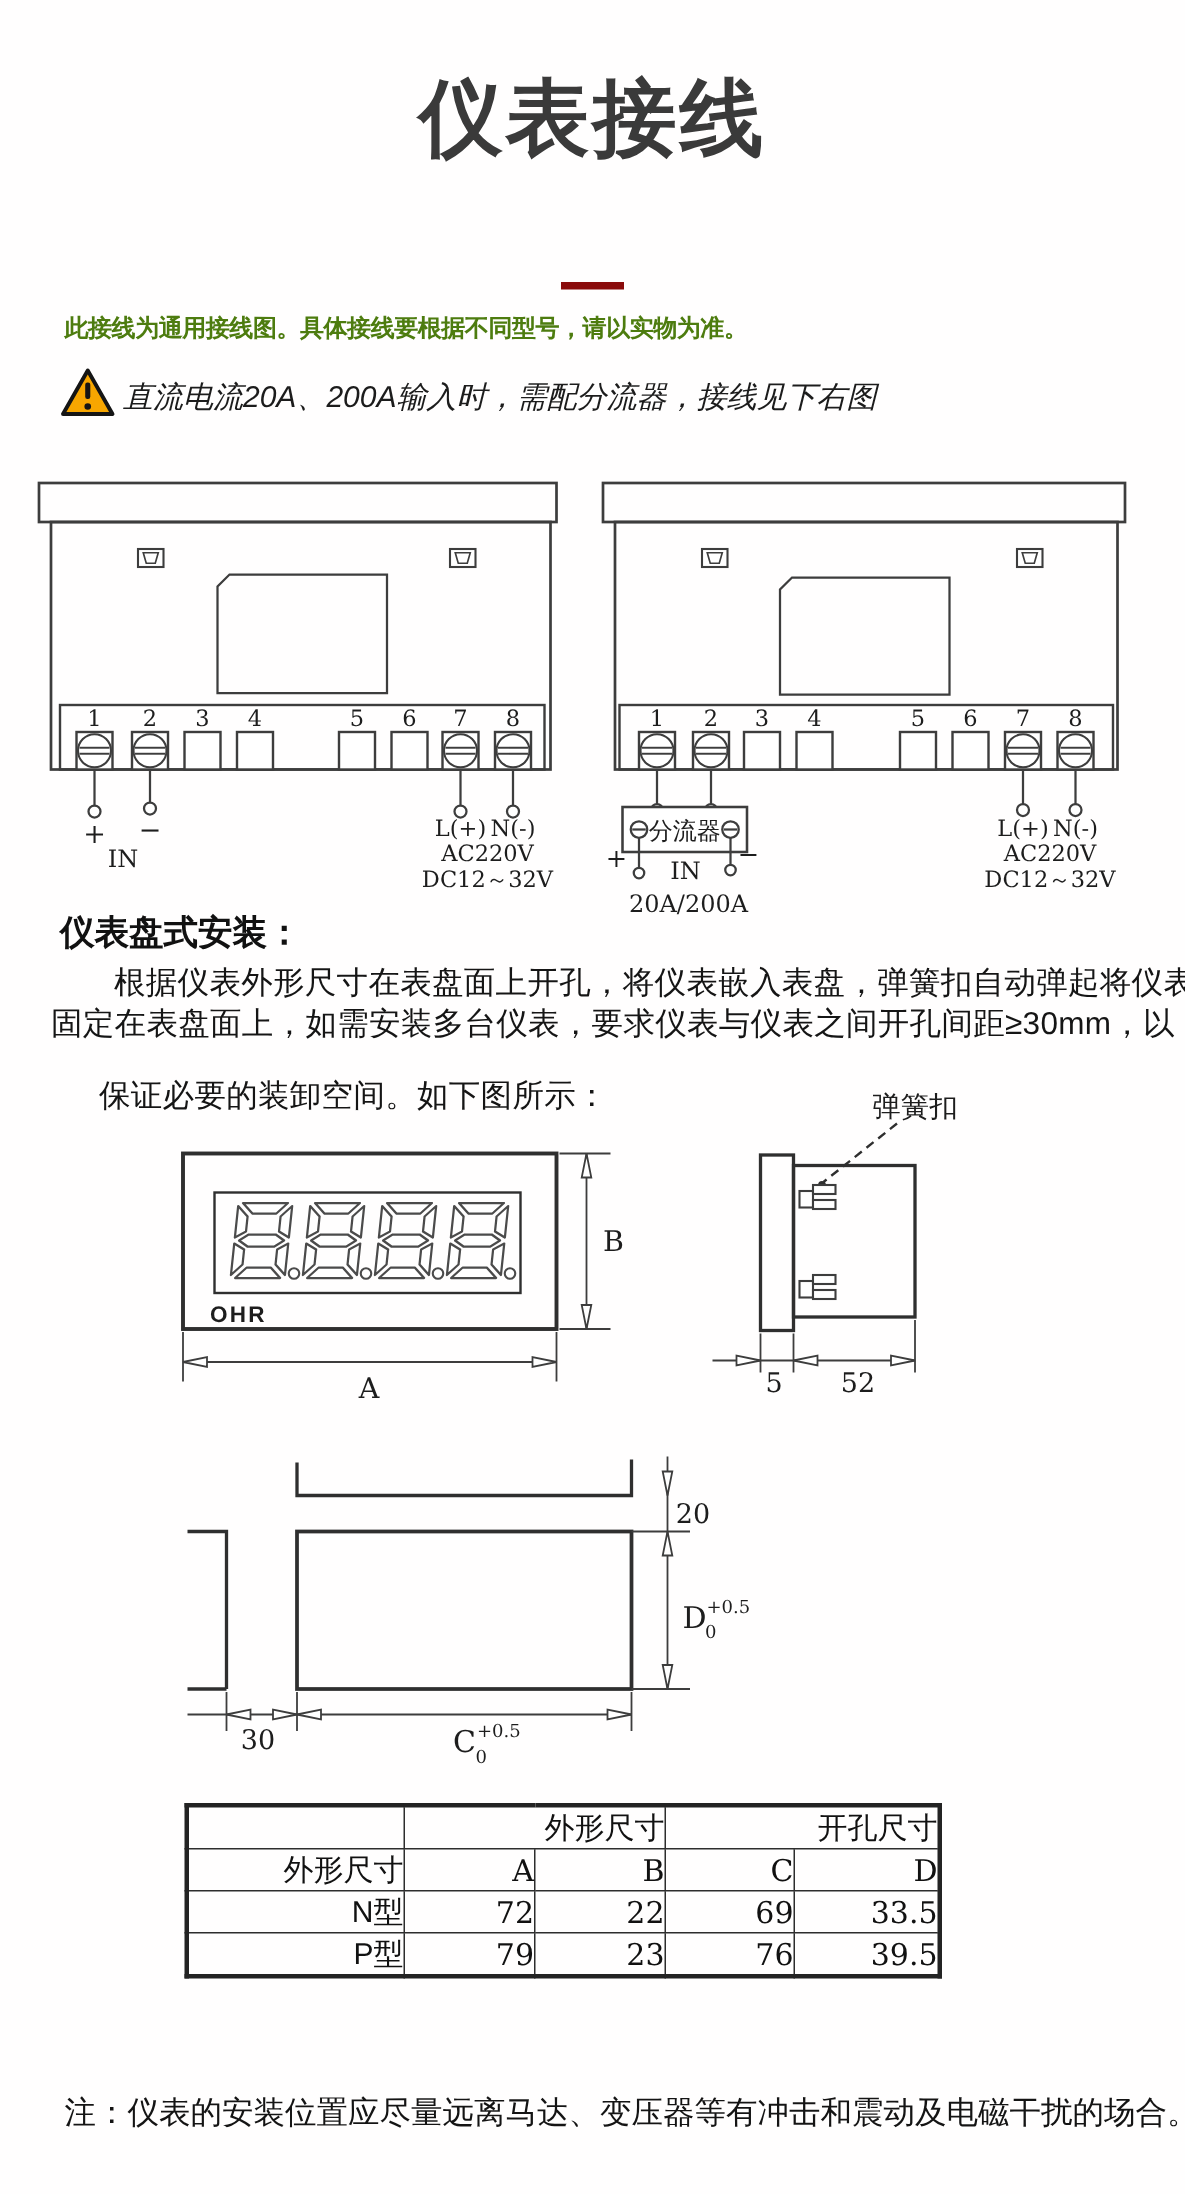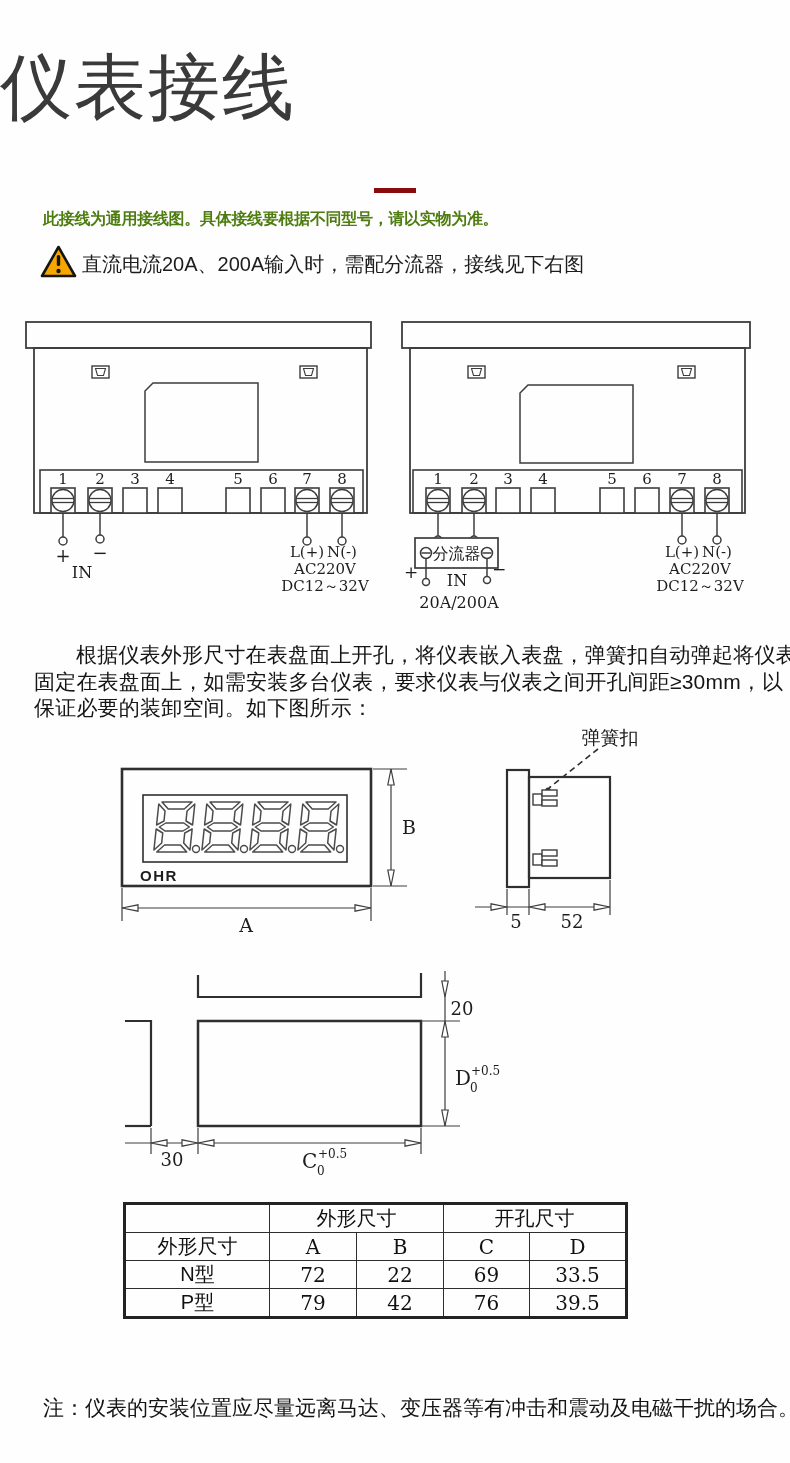--- a/index.html
+++ b/index.html
@@ -1,35 +1,35 @@
 <!DOCTYPE html>
 <html><head>
 <meta charset="utf-8">
 <style>
   html,body{margin:0;padding:0;background:#ffffff;}
   #page{position:relative;width:790px;height:1463px;background:#fffefe;overflow:hidden;
         font-family:"Liberation Sans",sans-serif;color:#1a1a1a;}
   .abs{position:absolute;}
-  .title{left:0;right:0;top:50px;text-align:left;font-size:72px;font-weight:400;
+  .title{left:0;right:0;top:50px;text-align:center;font-size:56px;font-weight:700;
          color:#3a3a3a;line-height:1.05;letter-spacing:2px;white-space:nowrap;}
   .red-dash{left:374px;top:188px;width:42px;height:5px;background:#8a0b0b;}
   .intro-bold{left:43px;top:209px;font-size:16px;font-weight:700;color:#4d7c0f;
               letter-spacing:-0.3px;white-space:nowrap;}
-  .warn-row{left:40px;top:245px;width:720px;height:36px;}
+  .warn-row{left:40px;top:245px;width:720px;height:36px;font-style:italic;}
   .warn-icon{position:absolute;left:0;top:0;}
   .warn-text{position:absolute;left:42px;top:6px;font-size:20px;color:#1c1c1c;white-space:nowrap;}
   .sec-head{left:40px;top:606px;font-size:23px;font-weight:700;color:#111;white-space:nowrap;}
   .para-line{left:34px;font-size:21px;color:#151515;white-space:nowrap;letter-spacing:0.2px;}
   .para-line.indent{text-indent:2em;}
   .note{left:43px;top:1394px;font-size:21px;color:#141414;white-space:nowrap;}
   svg text{font-family:"DejaVu Serif",serif;fill:#1d1d1d;}
   svg .cjk{font-family:"Liberation Sans",sans-serif;}
   table.dims{position:absolute;left:123px;top:1202px;width:502px;border-collapse:collapse;
              table-layout:fixed;border:3px solid #232323;}
-  table.dims td{border:1.5px solid #2d2d2d;text-align:center;vertical-align:middle;
+  table.dims td{border:1.5px solid #2d2d2d;text-align:right;vertical-align:middle;
                 font-family:"DejaVu Serif",serif;font-size:20px;color:#111;height:27px;padding:0;}
   table.dims td.cjk{font-family:"Liberation Sans",sans-serif;font-size:20px;}
 </style>
 </head>
 <body>
 
 <div id="page">
 
   <div class="abs title">仪表接线</div>
   <div class="abs red-dash"></div>
@@ -175,23 +175,24 @@
       <text x="101" y="259" font-size="17">−</text>
       <text x="59" y="270" font-size="16">IN</text>
       <text x="61" y="292" font-size="16">20A/200A</text>
       <text x="284" y="241" font-size="15">L(+)</text>
       <text x="319" y="241" font-size="15">N(-)</text>
       <text x="302" y="258" font-size="15">AC220V</text>
       <text x="302" y="275" font-size="15">DC12～32V</text>
     </g>
   </svg>
 
+  <div class="abs sec-head">仪表盘式安装：</div>
   <div class="abs para-line indent" style="top:641px;">根据仪表外形尺寸在表盘面上开孔，将仪表嵌入表盘，弹簧扣自动弹起将仪表</div>
   <div class="abs para-line" style="top:668px;text-align:right;">固定在表盘面上，如需安装多台仪表，要求仪表与仪表之间开孔间距≥30mm，以</div>
-  <div class="abs para-line" style="top:694px;">保证必要的装卸空间。如下图所示：</div>
+  <div class="abs para-line" style="top:716px;margin-left:32px;">保证必要的装卸空间。如下图所示：</div>
 
   <svg class="abs" style="left:110px;top:755px;" width="310" height="185" viewBox="0 0 310 185">
     <g fill="none" stroke="#2f2f2f">
       <rect x="12" y="14" width="249" height="117" stroke-width="2.6"></rect>
       <rect x="33" y="40" width="204" height="67" stroke-width="1.6"></rect>
     </g>
     <g>
       <use href="#seg8" x="48" y="47"></use>
         <use href="#seg8" x="96" y="47"></use>
       <use href="#seg8" x="144" y="47"></use>
@@ -310,21 +311,21 @@
     <tr>
       <td class="cjk">N型</td>
       <td>72</td>
       <td>22</td>
       <td>69</td>
       <td>33.5</td>
     </tr>
     <tr>
       <td class="cjk">P型</td>
       <td>79</td>
-      <td>42</td>
+      <td>23</td>
       <td>76</td>
       <td>39.5</td>
     </tr>
   </tbody>
     </table>
 
   <div class="abs note">注：仪表的安装位置应尽量远离马达、变压器等有冲击和震动及电磁干扰的场合。</div>
 
 </div>
 

